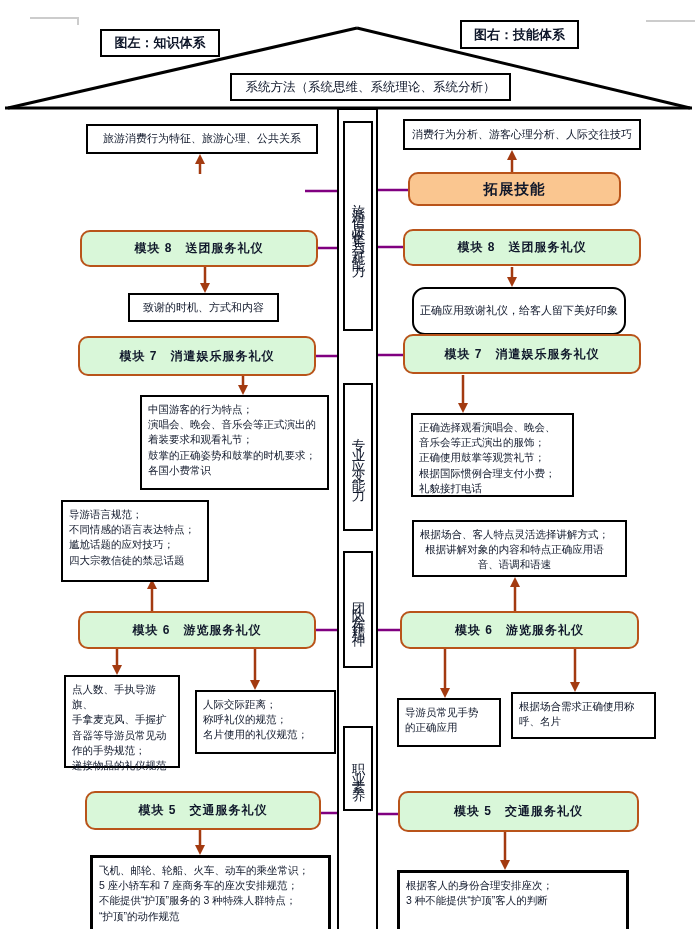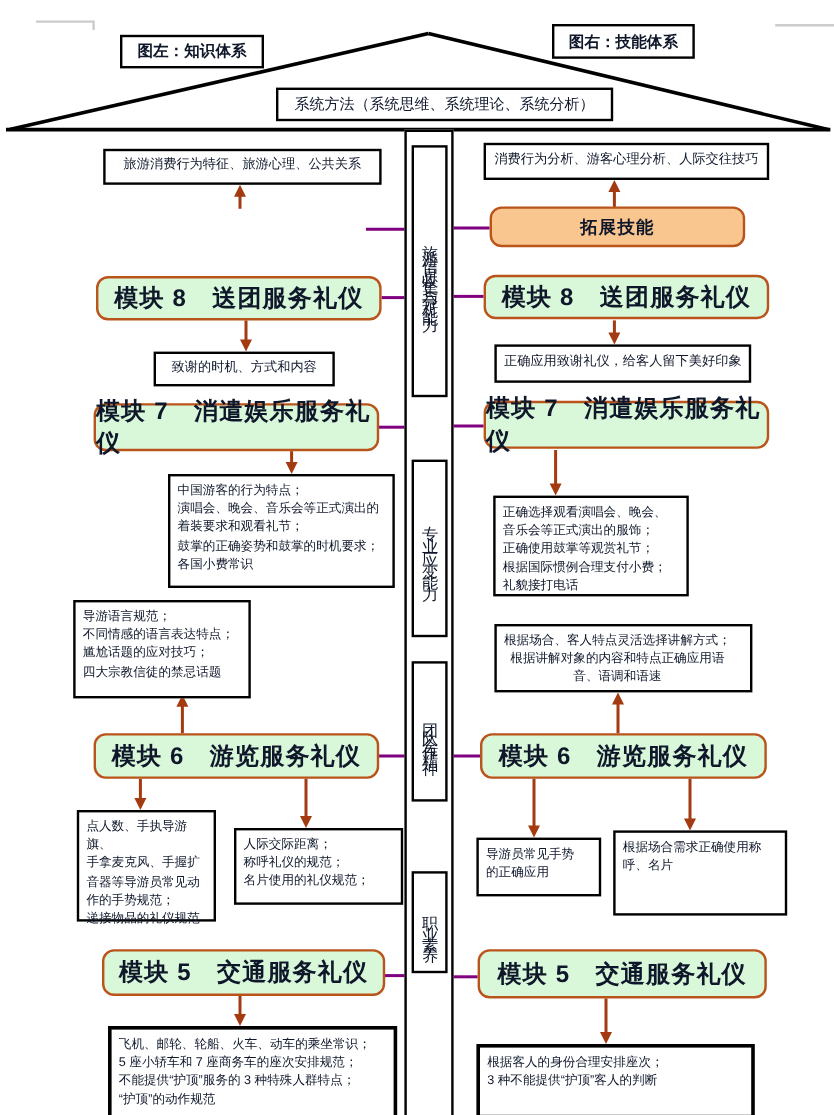--- a/index.html
+++ b/index.html
@@ -9,26 +9,26 @@
     overflow:hidden;
     margin-top:16px;
   }
   #lines{position:absolute;left:0;top:0;z-index:0;}
   .box{position:absolute;box-sizing:border-box;z-index:2;}
   .note{
     background:#ffffff;border:2px solid #000;
     font-size:10.5px;line-height:1.45;padding:5px 6px;
     white-space:pre-line;display:flex;align-items:flex-start;text-align:left;
   }
-  .note.center{align-items:center;justify-content:center;text-align:center;font-size:11px;padding:12px 4px;font-family:Liberation Mono, monospace;}
+  .note.center{align-items:center;justify-content:center;text-align:center;font-size:11px;padding:12px 4px;}
   .note.thick{border-width:3px;}
   .module{
     background:#d9f7d9;border:2.5px solid #b9541a;border-radius:10px;
     display:flex;align-items:center;justify-content:center;
-    font-weight:bold;font-size:20px;letter-spacing:1px;
+    font-weight:bold;font-size:12px;letter-spacing:1px;
   }
   .expand{
     background:#fac690;border:2.5px solid #b9541a;border-radius:10px;
     display:flex;align-items:center;justify-content:center;
     font-weight:bold;font-size:14.5px;letter-spacing:1px;
   }
   .roofbox{
     background:#ffffff;border:2px solid #000;
     display:flex;align-items:center;justify-content:center;
   }
@@ -157,32 +157,32 @@
 名片使用的礼仪规范；</div>
   <div class="box module" style="left:85px;top:775px;width:236px;height:39px;">模块 5　交通服务礼仪</div>
   <div class="box note thick" style="left:90px;top:839px;width:241px;height:79px;">飞机、邮轮、轮船、火车、动车的乘坐常识；
 5 座小轿车和 7 座商务车的座次安排规范；
 不能提供“护顶”服务的 3 种特殊人群特点；
 “护顶”的动作规范</div>
 
   <div class="box note center" style="left:403px;top:103px;width:238px;height:31px;">消费行为分析、游客心理分析、人际交往技巧</div>
   <div class="box expand" style="left:408px;top:156px;width:213px;height:34px;">拓展技能</div>
   <div class="box module" style="left:403px;top:213px;width:238px;height:37px;">模块 8　送团服务礼仪</div>
-  <div class="box note center" style="left:412px;top:271px;width:214px;height:32px;">正确应用致谢礼仪，给客人留下美好印象</div>
+  <div class="box note center" style="left:412px;top:271px;width:214px;height:48px;border-radius:13px;">正确应用致谢礼仪，给客人留下美好印象</div>
   <div class="box module" style="left:403px;top:318px;width:238px;height:40px;">模块 7　消遣娱乐服务礼仪</div>
   <div class="box note" style="left:411px;top:397px;width:163px;height:84px;">正确选择观看演唱会、晚会、
 音乐会等正式演出的服饰；
 正确使用鼓掌等观赏礼节；
 根据国际惯例合理支付小费；
 礼貌接打电话</div>
   <div class="box note" style="left:412px;top:504px;width:215px;height:57px;text-align:center;">根据场合、客人特点灵活选择讲解方式；
 根据讲解对象的内容和特点正确应用语
 音、语调和语速</div>
   <div class="box module" style="left:400px;top:595px;width:239px;height:38px;">模块 6　游览服务礼仪</div>
   <div class="box note" style="left:397px;top:682px;width:104px;height:49px;">导游员常见手势
 的正确应用</div>
-  <div class="box note" style="left:511px;top:676px;width:145px;height:71px;">根据场合需求正确使用称
+  <div class="box note" style="left:511px;top:676px;width:145px;height:47px;">根据场合需求正确使用称
 呼、名片</div>
   <div class="box module" style="left:398px;top:775px;width:241px;height:41px;">模块 5　交通服务礼仪</div>
   <div class="box note thick" style="left:397px;top:854px;width:232px;height:62px;">根据客人的身份合理安排座次；
 3 种不能提供“护顶”客人的判断</div>
 
 </div>
 
 </body></html>

